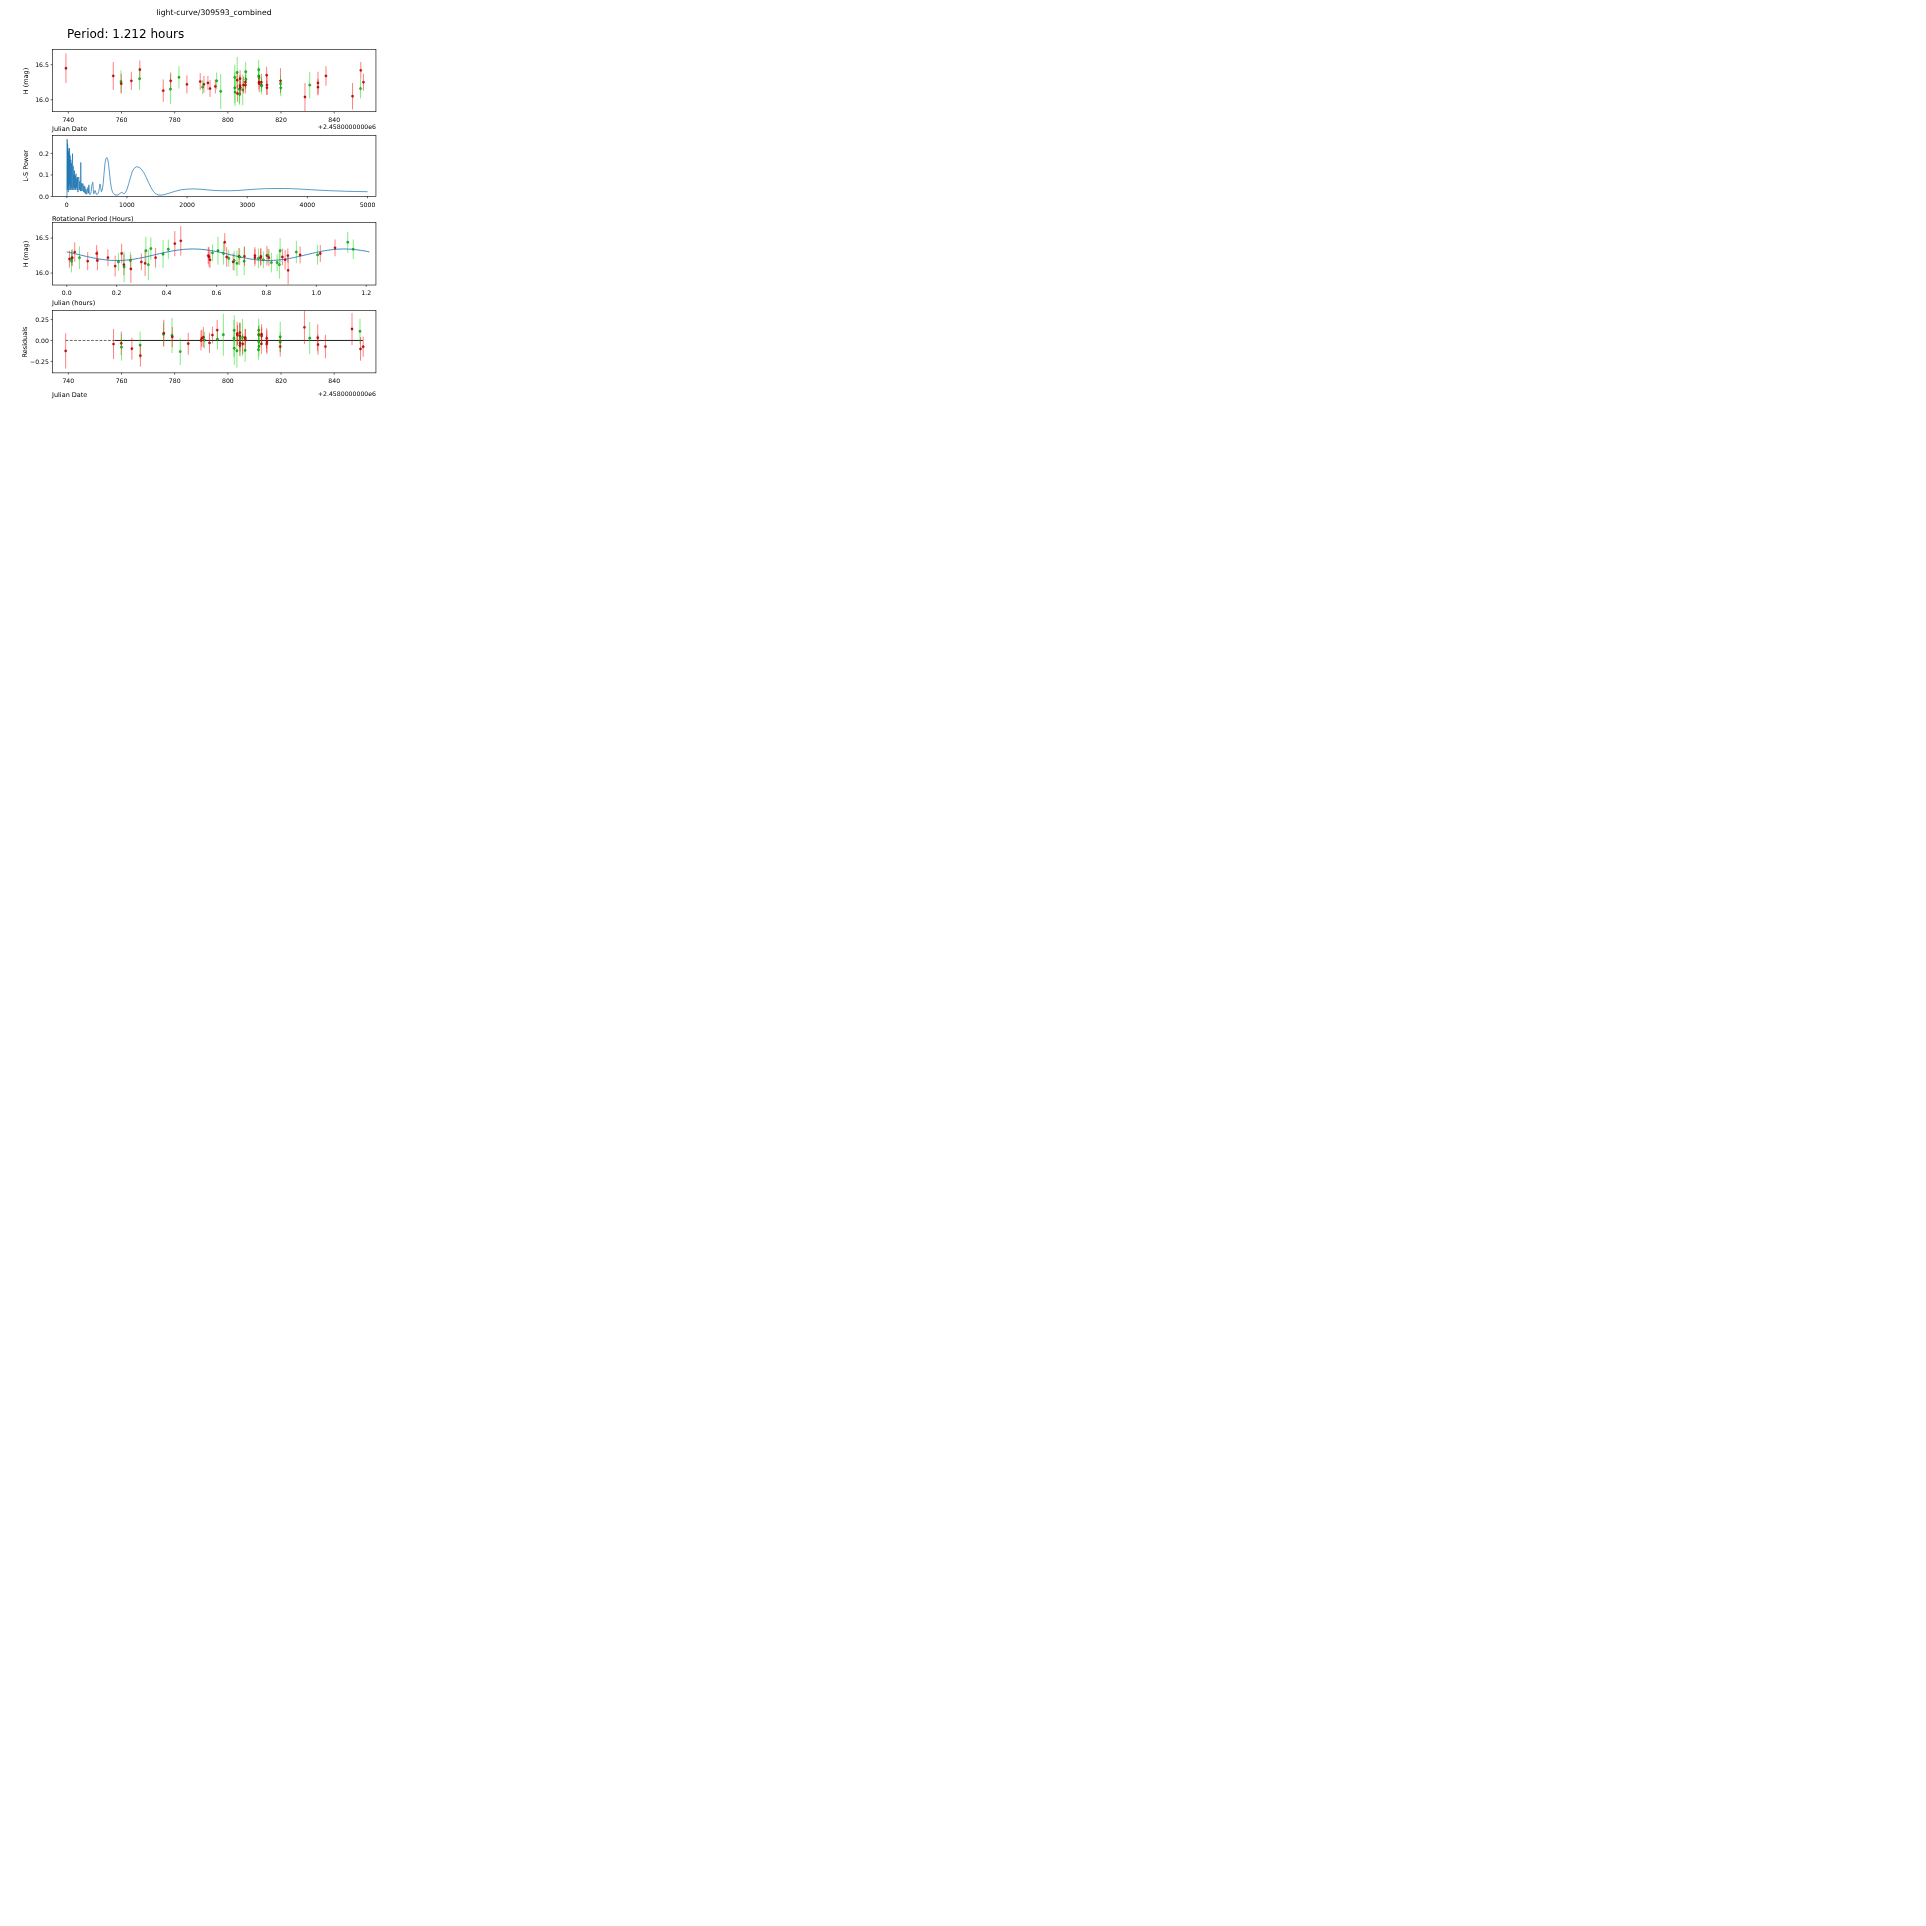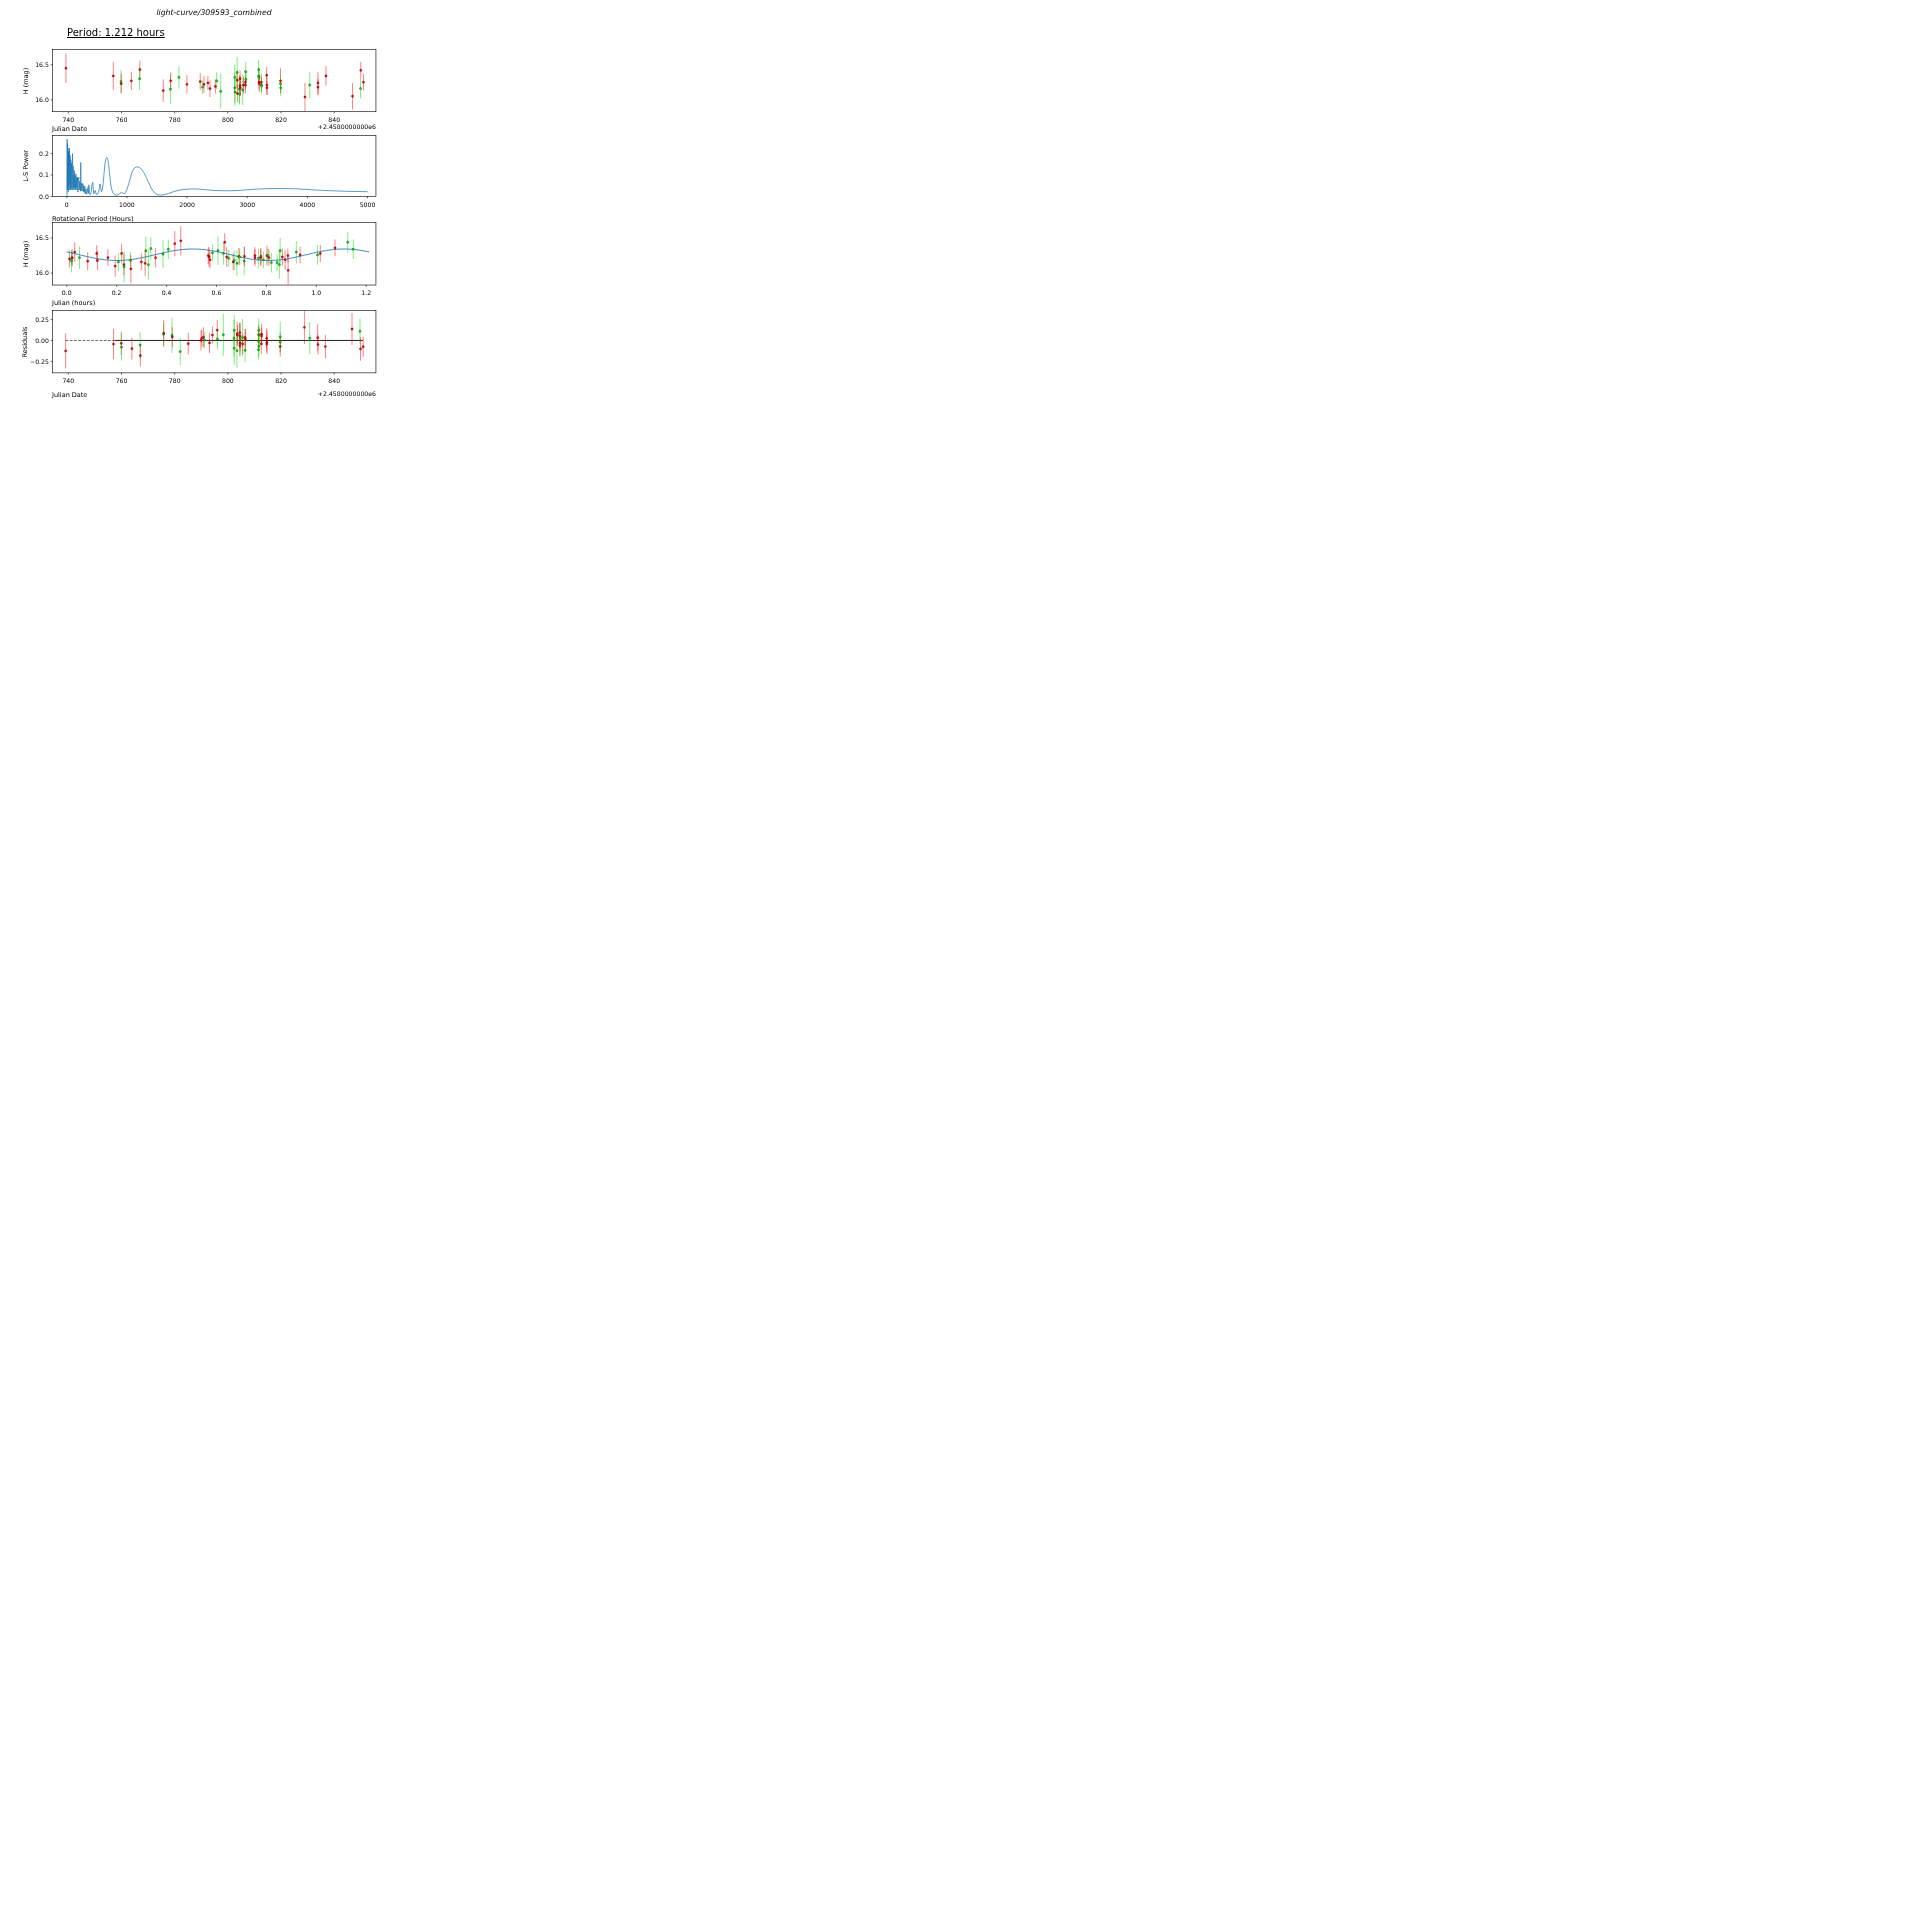--- a/index.html
+++ b/index.html
@@ -1,21 +1,21 @@
 <!DOCTYPE html>
 <html style="font-size:6.2px"><head>
 <meta charset="utf-8">
 <style>
   html,body{margin:0;padding:0;background:#ffffff;}
   #fig{position:relative;width:416px;height:416px;background:#ffffff;
        font-family:"DejaVu Sans","Liberation Sans",sans-serif;color:#000;}
   #plots{position:absolute;left:0;top:0;}
   .title{position:absolute;left:52px;top:8px;width:324px;text-align:center;
-         font-size:7.7px;font-style:italic;}
-  .subtitle{position:absolute;left:67px;top:27px;font-size:10px;text-decoration:underline;}
+         font-size:7.7px;}
+  .subtitle{position:absolute;left:67px;top:27px;font-size:12px;}
   .xlabel{position:absolute;left:52px;width:324px;font-size:6.5px;}
   .offset{position:absolute;width:131px;left:245px;text-align:right;font-size:6.2px;}
   .ylabel{position:absolute;font-size:6.5px;white-space:nowrap;
           transform:translate(-50%,-50%) rotate(-90deg);}
   svg text{font-family:"DejaVu Sans","Liberation Sans",sans-serif;font-size:16px;fill:#000;}
 </style>
 </head>
 <body>
 
 <div id="fig">

